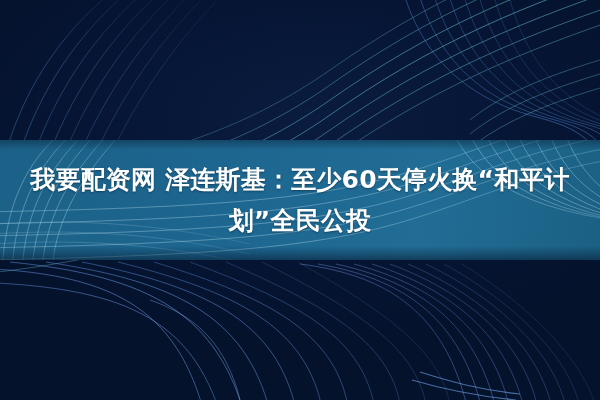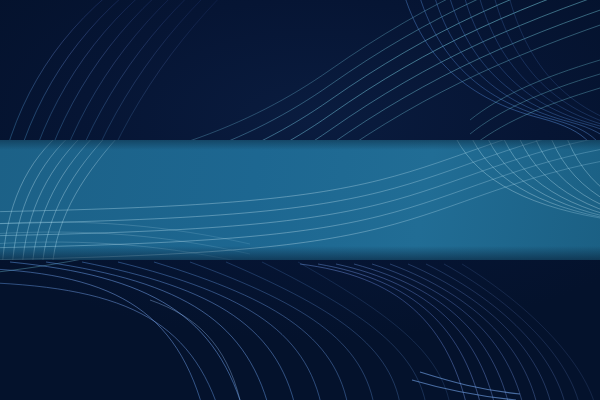--- a/index.html
+++ b/index.html
@@ -239,14 +239,17 @@
       <g fill="none" stroke="url(#bandLine)" stroke-width="0.8" opacity="0.7">
         <path d="M -10,84 C 90,78 170,86 250,104"></path>
         <path d="M -10,94 C 90,88 170,96 250,114"></path>
         <path d="M -10,104 C 90,98 170,106 250,124"></path>
       </g>
     </svg>
     <div class="band-shade-top"></div>
     <div class="band-shade-bottom"></div>
   </div>
 
+  <div class="headline">
+    <div class="headline-text">我要配资网 泽连斯基：至少60天停火换“和平计划”全民公投</div>
+  </div>
 
 </div>
 
 </body></html>

